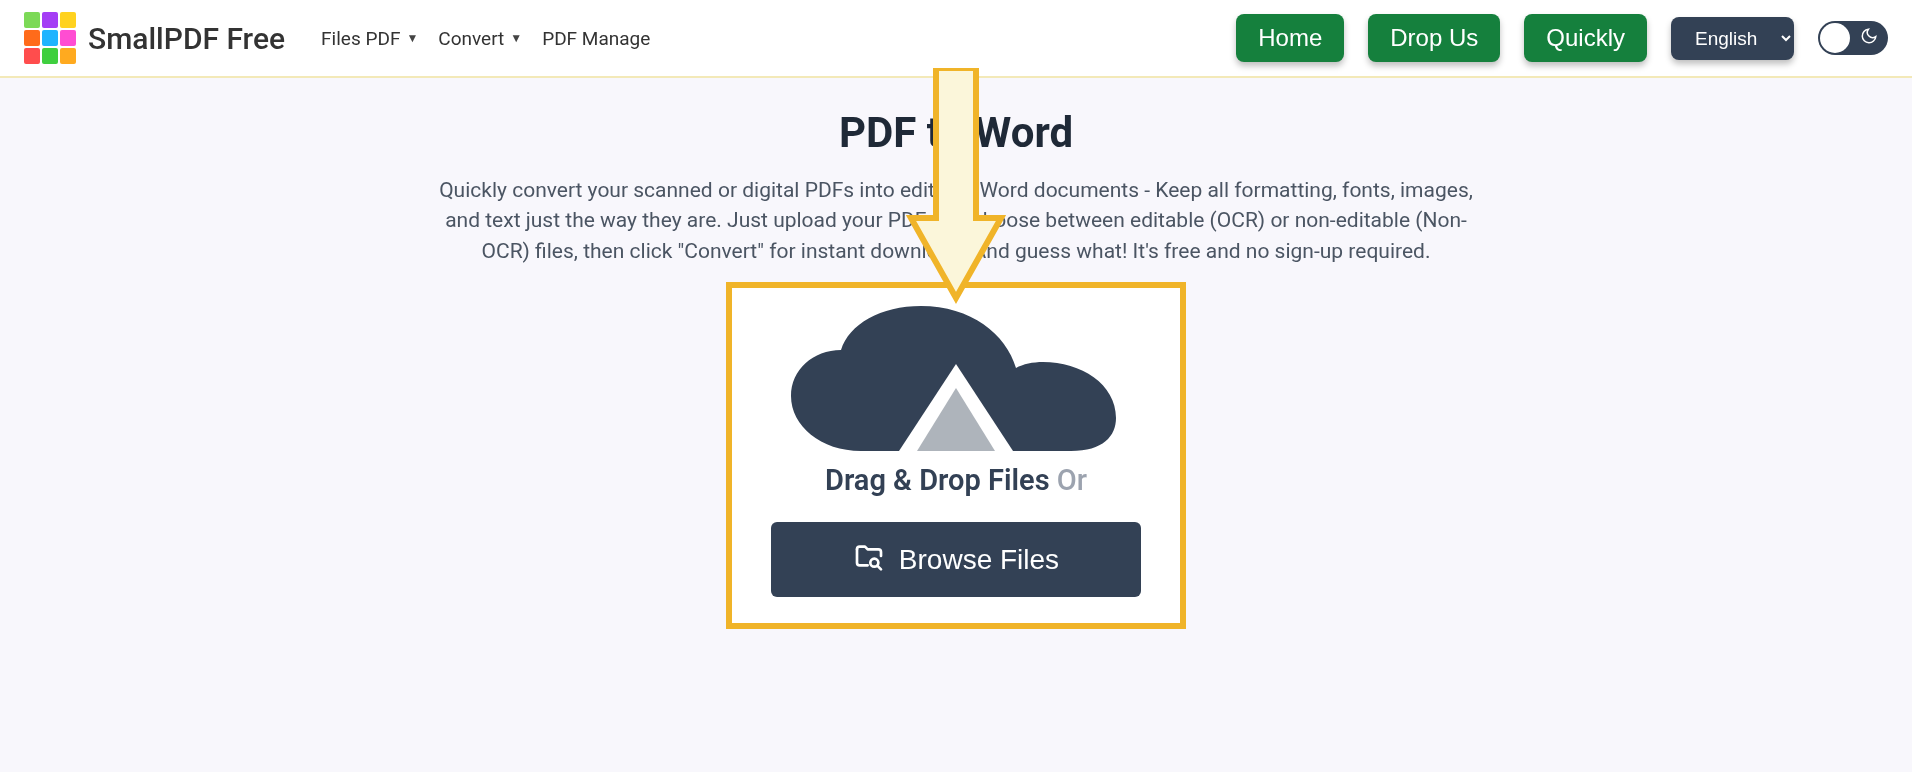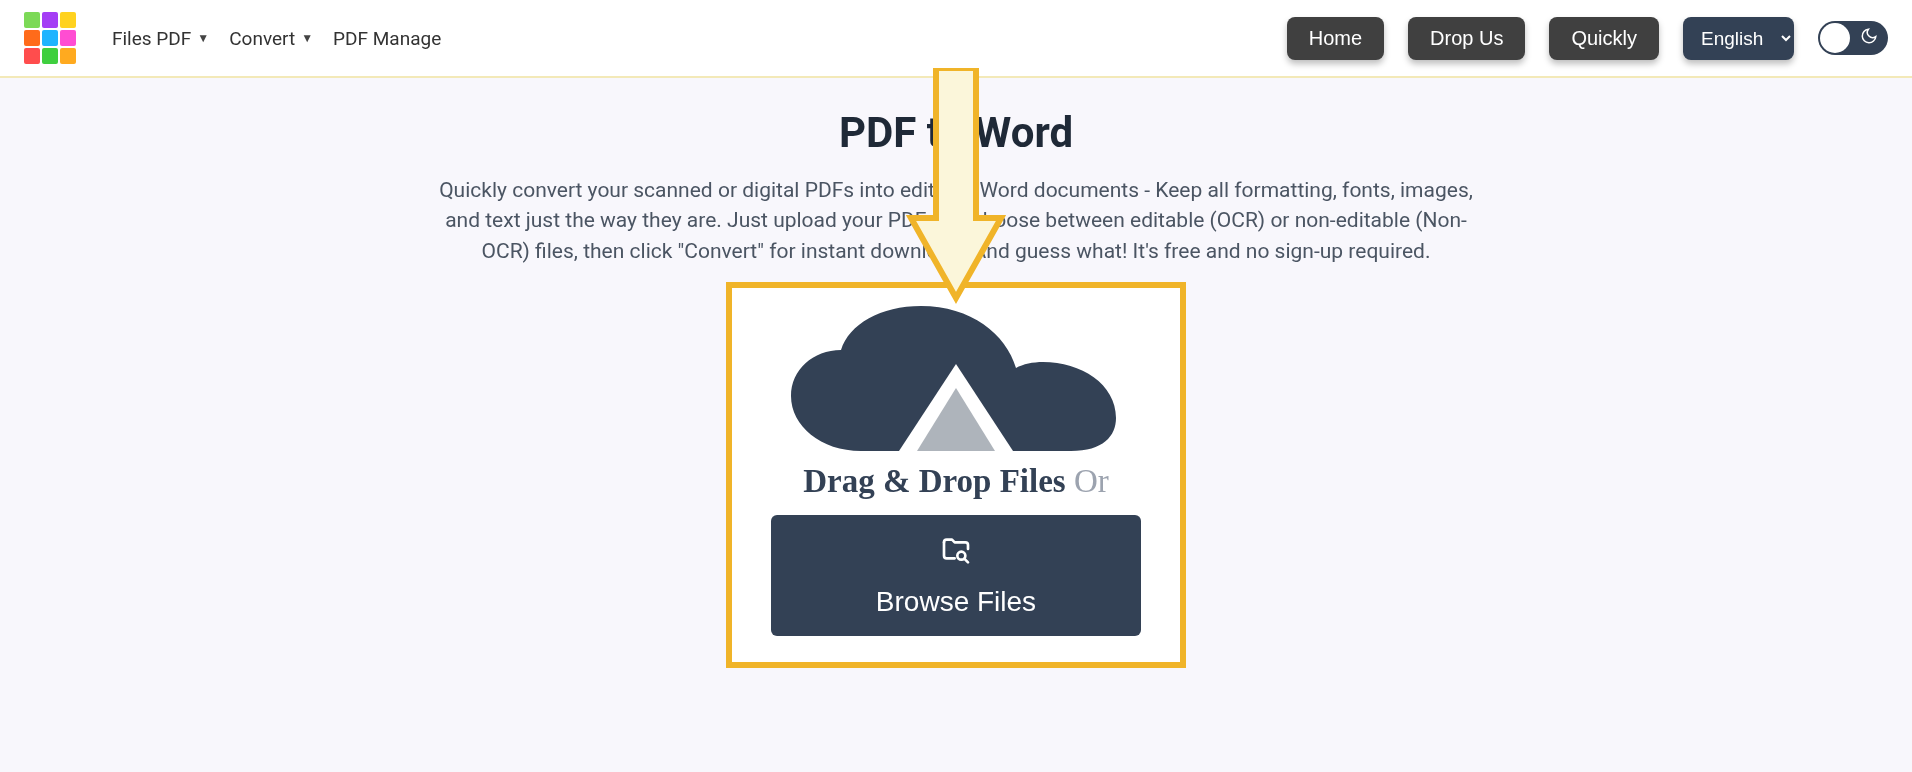--- a/index.html
+++ b/index.html
@@ -19,34 +19,34 @@
     grid-template-rows: repeat(3, 16px);
     gap: 2px;
   }
   .logo-grid span { width: 16px; height: 16px; border-radius: 2px; }
   .brand { font-size: 30px; font-weight: 500; color: #333; }
   nav.primary { display: flex; align-items: center; gap: 20px; margin-left: 12px; }
   .nav-item { font-size: 19px; color: #333; cursor: pointer; display: flex; align-items: center; gap: 6px; }
   .chev { font-size: 12px; color: #444; }
   .spacer { flex: 1; }
   .btn {
-    background: #404040;
+    background: #15803d;
     color: #fff;
     border: none;
     padding: 10px 22px;
-    font-size: 20px;
+    font-size: 24px;
     border-radius: 8px;
     cursor: pointer;
     box-shadow: 0 4px 6px rgba(0,0,0,0.25);
   }
   .lang-select {
     background: #334155;
     color: #fff;
     border: none;
-    padding: 10px 14px;
+    padding: 10px 20px;
     font-size: 19px;
     border-radius: 8px;
     box-shadow: 0 4px 6px rgba(0,0,0,0.25);
     cursor: pointer;
   }
   .toggle {
     width: 70px; height: 34px; border-radius: 17px; background: #334155;
     display: flex; align-items: center; padding: 2px; cursor: pointer; position: relative;
   }
   .toggle .knob {
@@ -67,45 +67,46 @@
   h1 { text-align: center; font-size: 42px; font-weight: 700; color: #1f2937; margin-bottom: 18px; }
   .desc {
     max-width: 1060px; margin: 0 auto 16px; text-align: center;
     font-size: 21px; line-height: 1.45; color: #4b5563;
   }
   .upload-box {
     width: 460px; margin: 0 auto; border: 6px solid #f0b429;
     background: #fff; padding: 18px 22px 26px; text-align: center;
   }
   .cloud-wrap { display: flex; justify-content: center; margin-bottom: 12px; }
-  .dd-label { font-size: 33px; font-weight: 600; color: #334155; margin-bottom: 15px; font-family: Liberation Serif, serif; }
+  .dd-label { font-size: 29px; font-weight: 600; color: #334155; margin-bottom: 25px; }
   .dd-label .or { color: #9ca3af; font-weight: 500; }
   .browse-btn {
     display: inline-flex; align-items: center; justify-content: center; gap: 14px;
     background: #334155; color: #fff; border: none;
     width: 370px; padding: 18px 0; font-size: 28px; font-weight: 500;
-    border-radius: 6px; cursor: pointer; flex-direction: column;
+    border-radius: 6px; cursor: pointer;
   }
 </style>
 </head>
 <body>
 
 <header>
   <div class="logo-block">
     <div class="logo-grid">
       <span style="background: rgb(124, 217, 87);"></span>
         <span style="background: rgb(165, 61, 245);"></span>
         <span style="background: rgb(255, 210, 31);"></span>
       <span style="background: rgb(255, 107, 26);"></span>
         <span style="background: rgb(31, 180, 255);"></span>
         <span style="background: rgb(255, 77, 210);"></span>
       <span style="background: rgb(255, 77, 77);"></span>
         <span style="background: rgb(63, 207, 63);"></span>
         <span style="background: rgb(255, 170, 31);"></span>
     </div>
+    <span class="brand">SmallPDF Free</span>
   </div>
   <nav class="primary">
     <div class="nav-item">
       <span>Files PDF</span>
       <span class="chev">▼</span>
     </div>
     <div class="nav-item">
       <span>Convert</span>
       <span class="chev">▼</span>
     </div>

